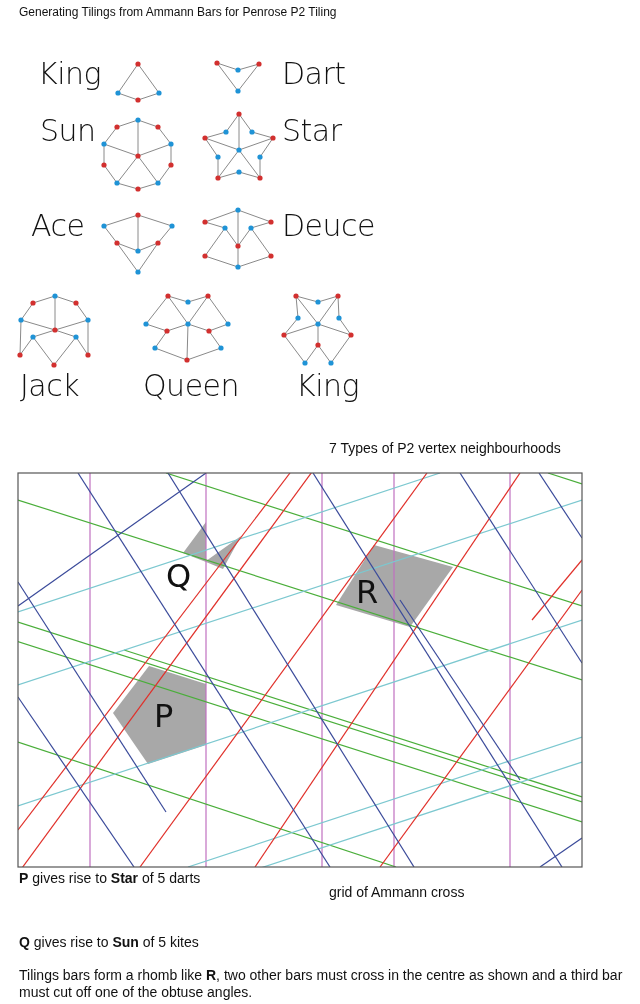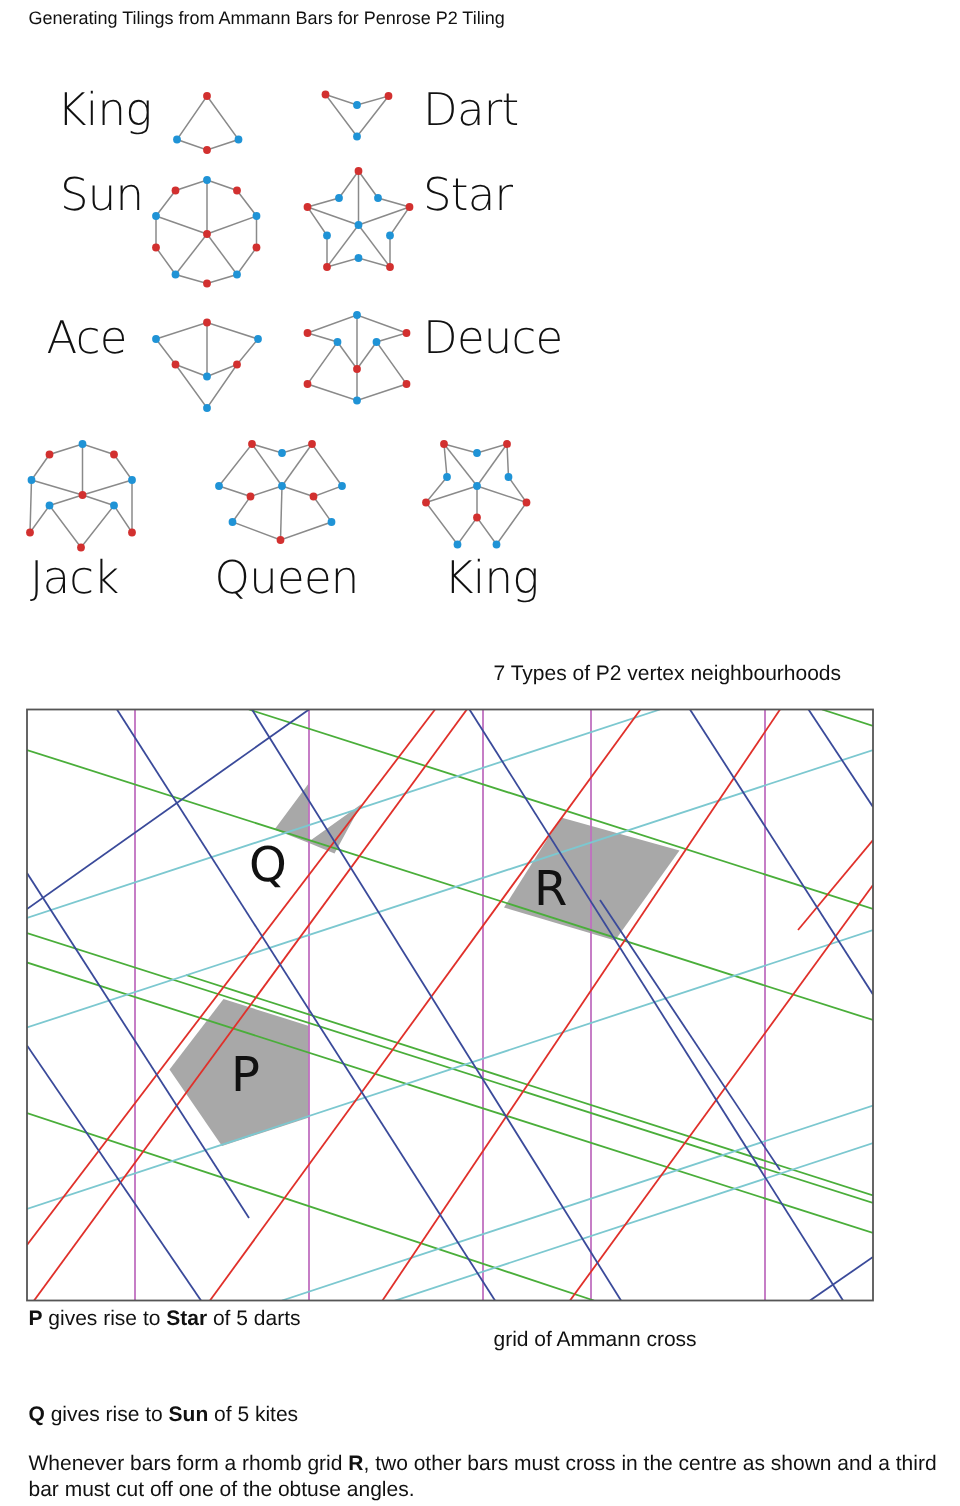--- a/index.html
+++ b/index.html
@@ -255,14 +255,14 @@
 <div class="caption" style="left:329px;top:440px;">7 Types of P2 vertex neighbourhoods</div>
 <div class="caption" style="left:329px;top:884px;">grid of Ammann cross</div>
 
 <div class="para" style="top:870px;">
   <b>P</b><span> gives rise to </span><b>Star</b><span> of 5 darts</span>
 </div>
 <div class="para" style="top:934px;">
   <b>Q</b><span> gives rise to </span><b>Sun</b><span> of 5 kites</span>
 </div>
 <div class="para" style="top:967px;">
-  <span>Whenever bars form a rhomb grid </span><b>R</b><span>, two other bars must cross in the centre as shown and a third bar must cut off one of the obtuse angles.</span>
+  <span>Tilings bars form a rhomb like </span><b>R</b><span>, two other bars must cross in the centre as shown and a third bar must cut off one of the obtuse angles.</span>
 </div>
 
 </body></html>

